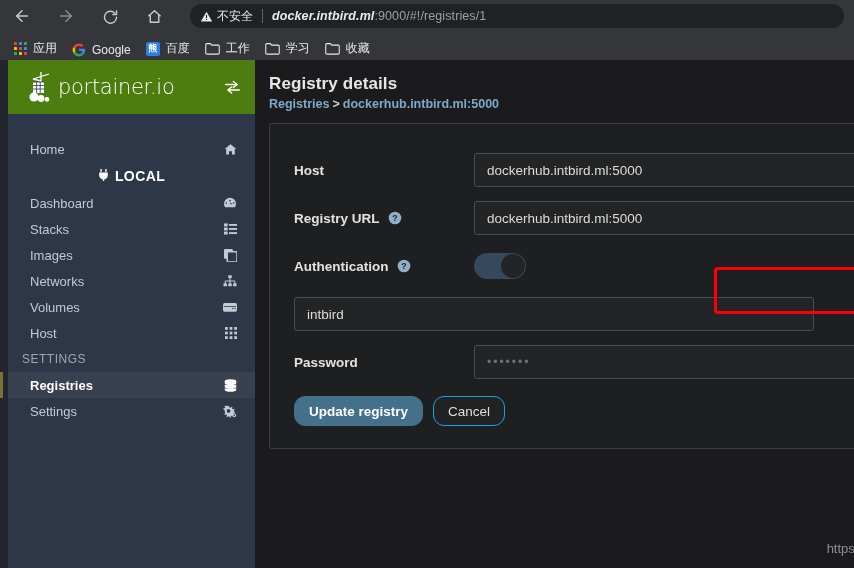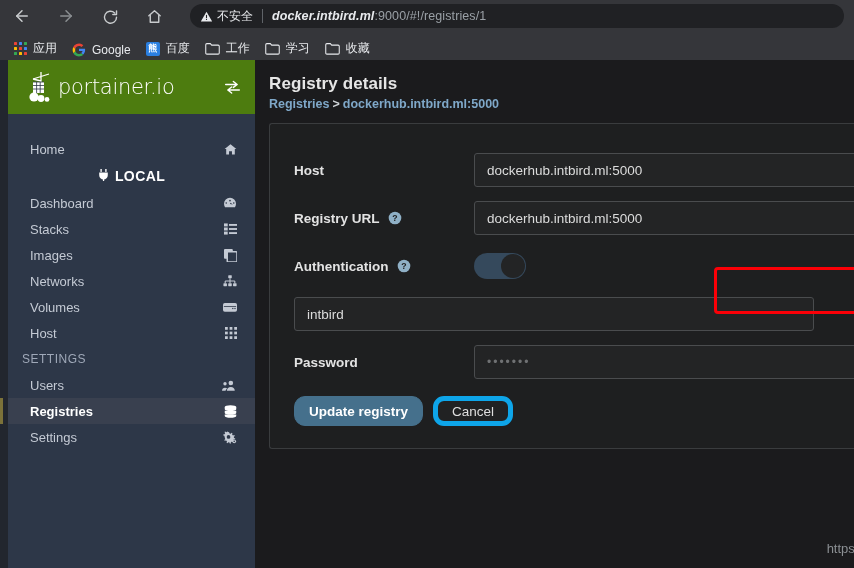--- a/index.html
+++ b/index.html
@@ -161,21 +161,21 @@
     background: #232425;
   }
   .btn-row { display: flex; gap: 10px; margin-top: 10px; }
   .btn {
     height: 30px; padding: 0 14px; border-radius: 11px;
     font-size: 13.5px; font-weight: bold;
     display: flex; align-items: center;
     font-family: "Liberation Sans", sans-serif;
   }
   .btn-primary { background: #45708c; color: #fff; border: 1px solid #45708c; }
-  .btn-default { background: #212223; color: #dfdfdf; border: 5px solid #0ea5e9; font-weight: normal; }
+  .btn-default { background: #212223; color: #dfdfdf; border: 1px solid #0ea5e9; font-weight: normal; }
 
   .highlight-box {
     position: absolute; left: 459px; top: 207px;
     width: 215px; height: 47px;
     border: 3px solid #fb0007; border-radius: 4px;
     pointer-events: none;
   }
   .watermark {
     position: absolute; right: 12px; bottom: 12px;
     color: #8b8f93; font-size: 13px;
@@ -398,31 +398,20 @@
               <rect x="10" y="5" width="3" height="3"></rect>
               <rect x="0" y="10" width="3" height="3"></rect>
               <rect x="5" y="10" width="3" height="3"></rect>
               <rect x="10" y="10" width="3" height="3"></rect>
             </svg>
         </span>
       </div>
 
       <div class="section-head">SETTINGS</div>
 
-      <div class="nav-item">
-        <span>Users</span>
-        <span class="nv-ico">
-          <svg width="15" height="11" viewBox="0 0 17 12" fill="currentColor">
-              <circle cx="10" cy="3.2" r="2.6"></circle>
-              <path d="M5.5 12c0-2.6 2-4.4 4.5-4.4s4.5 1.8 4.5 4.4z"></path>
-              <circle cx="3.4" cy="4" r="1.9"></circle>
-              <path d="M0 12c0-2 1.5-3.4 3.4-3.4 1 0 1.8.3 2.4.9A6 6 0 0 0 4 12z"></path>
-            </svg>
-        </span>
-      </div>
 
 
       <div class="nav-item active" style="--accent: #7c7239;">
         <span>Registries</span>
         <span class="nv-ico">
           <svg width="13" height="13" viewBox="0 0 14 14" fill="currentColor">
               <ellipse cx="7" cy="2.2" rx="6.2" ry="2"></ellipse>
               <path d="M.8 2.2v2.4c0 1.1 2.8 2 6.2 2s6.2-.9 6.2-2V2.2"></path>
               <path d="M.8 6.2v2.4c0 1.1 2.8 2 6.2 2s6.2-.9 6.2-2V6.2"></path>
               <path d="M.8 10.2v1.6c0 1.1 2.8 2 6.2 2s6.2-.9 6.2-2v-1.6"></path>

